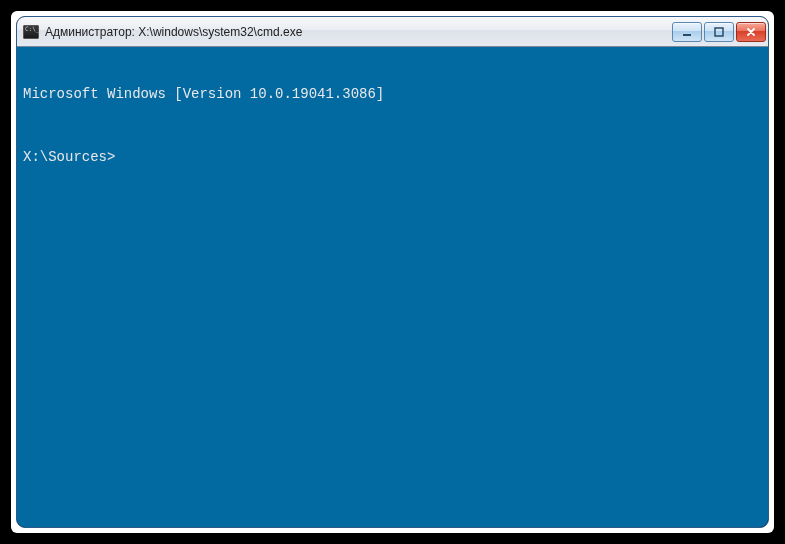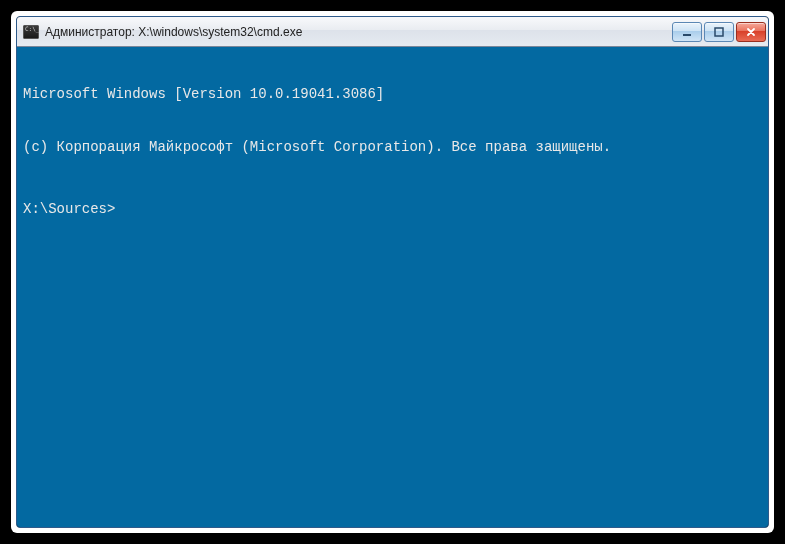--- a/index.html
+++ b/index.html
@@ -16,21 +16,21 @@
     width: 763px;
     height: 522px;
     background: #fff;
     border-radius: 6px;
     padding: 5px;
   }
   .window {
     width: 100%;
     height: 100%;
     border: 1px solid #2e5a8a;
-    border-radius: 4px;
+    border-radius: 9px;
     overflow: hidden;
     display: flex;
     flex-direction: column;
     background: #000;
   }
   .titlebar {
     height: 30px;
     background: linear-gradient(to bottom, #f8f9fb 0%, #e9ecf1 45%, #dde2ea 46%, #e6eaf0 100%);
     border-bottom: 1px solid #7a8699;
     display: flex;
@@ -147,19 +147,18 @@
         </div>
         <div class="win-btn close-btn">
           <svg width="10" height="10" viewBox="0 0 10 10">
               <path d="M2 2 L8 8 M8 2 L2 8" stroke="#fff" stroke-width="1.8" stroke-linecap="round"></path>
             </svg>
         </div>
       </div>
     </div>
     <div class="terminal">
       <div class="line">Microsoft Windows [Version 10.0.19041.3086]</div>
-      <div class="line">(c) Корпорация Майкрософт (Microsoft Corporation). Все права защищены.</div>
       <div class="prompt-line">
         <span>X:\Sources&gt;</span>
       </div>
     </div>
   </div>
 </div>
 
 </body></html>

